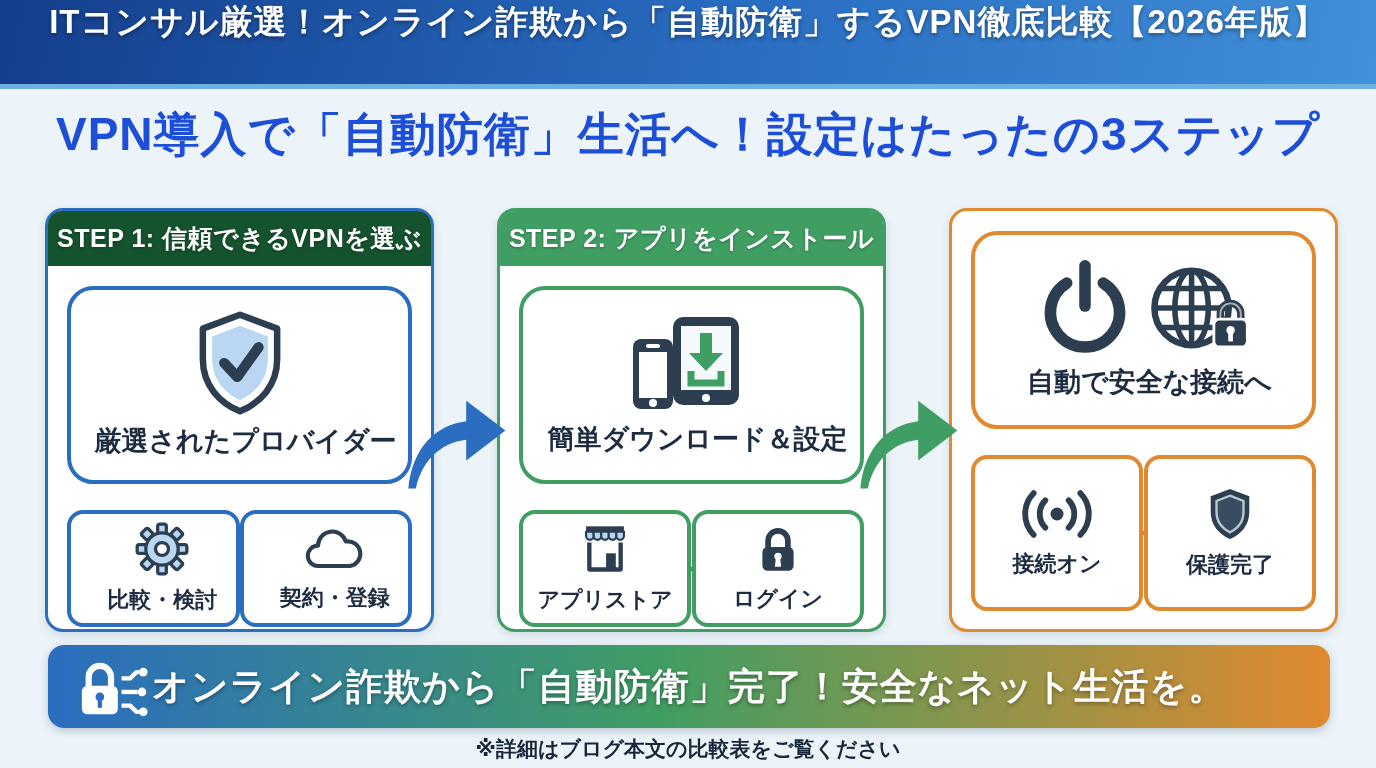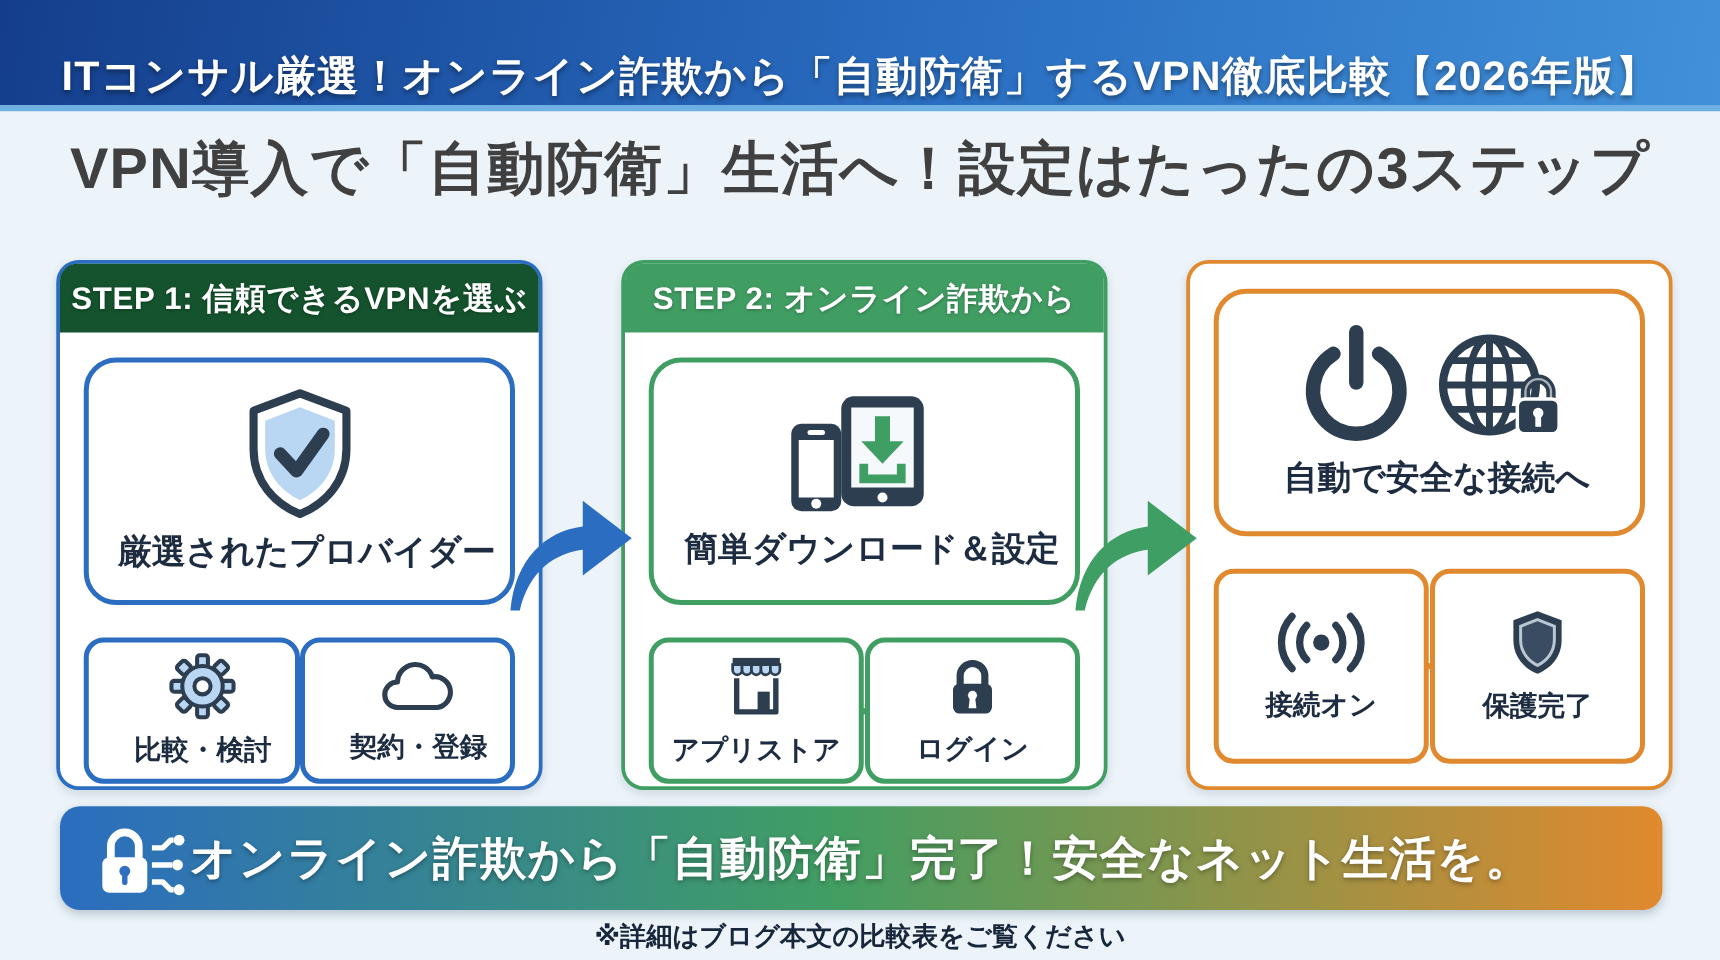--- a/index.html
+++ b/index.html
@@ -6,30 +6,30 @@
   .canvas{
     position:relative;width:1376px;height:768px;overflow:hidden;
     background:#ecf4f9;
     font-family:"Liberation Sans","DejaVu Sans",sans-serif;
   }
   
   .top-banner{
     position:absolute;top:0;left:0;right:0;height:84px;
     background:linear-gradient(100deg,#143e8c 0%,#2a6ec2 55%,#4190d8 100%);
     border-bottom:5px solid #6fb0e2;
-    display:flex;align-items:flex-end;justify-content:center;
+    display:flex;align-items:flex-start;justify-content:center;
   }
   .top-banner-text{
     color:#ffffff;font-size:33px;font-weight:bold;letter-spacing:1px;
     text-shadow:0 2px 4px rgba(0,0,0,.4);white-space:nowrap;
   }
   
   .main-title{
     position:absolute;top:104px;left:0;right:0;text-align:center;
-    font-size:46px;font-weight:900;color:#404040;letter-spacing:1px;white-space:nowrap;
+    font-size:46px;font-weight:900;color:#1d4ed8;letter-spacing:1px;white-space:nowrap;
   }
   
   .step-card{
     position:absolute;top:208px;width:383px;height:418px;background:#ffffff;
     border-radius:18px;border:3px solid;display:flex;flex-direction:column;
     box-shadow:0 3px 8px rgba(30,60,90,.14);
   }
   .card-1{left:45px;border-color:#2b6dc0;}
   .card-2{left:497px;border-color:#419e63;}
   .card-3{left:949px;border-color:#e1892e;}
@@ -147,21 +147,21 @@
     </div>
   </div>
 
   <div class="flow-arrow arrow-1">
     <svg width="112" height="120" viewBox="0 0 120 120">
       <path d="M10 114 C14 70 40 46 72 42 L72 20 L114 52 L72 84 L72 62 C48 65 26 80 18 114 Z" fill="#2b6dc0"></path>
     </svg>
   </div>
 
   <div class="step-card card-2">
-    <div class="step-header">STEP 2: オンライン詐欺から</div>
+    <div class="step-header">STEP 2: アプリをインストール</div>
     <div class="card-body">
       <div class="main-box">
         <span>
           <svg width="122" height="100" viewBox="0 0 122 100">
             <rect x="42" y="4" width="66" height="88" rx="10" fill="#2c3e50"></rect>
             <rect x="50" y="13" width="50" height="64" fill="#f6f9fc"></rect>
             <circle cx="75" cy="85" r="4" fill="#ffffff"></circle>
             <rect x="69" y="20" width="12" height="22" fill="#3f9e63"></rect>
             <path d="M58 40 H92 L75 58 Z" fill="#3f9e63"></path>
             <path d="M60 58 v12 h30 v-12" fill="none" stroke="#3f9e63" stroke-width="7"></path>

